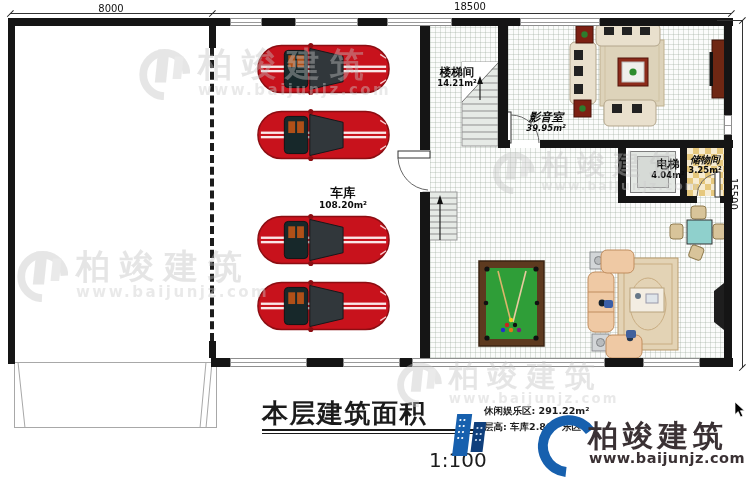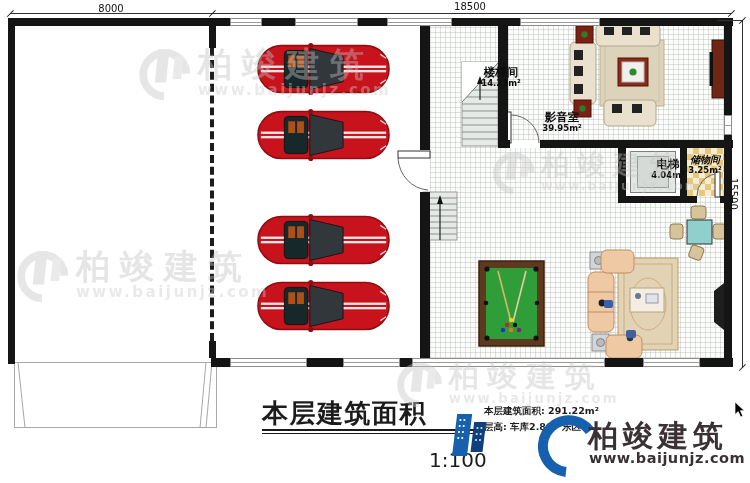--- a/index.html
+++ b/index.html
@@ -225,25 +225,29 @@
 
     <g>
       <rect x="691" y="206" width="15" height="13" rx="3" fill="#d8c49a" stroke="#8f7b4e"></rect>
       <rect x="670" y="224" width="13" height="15" rx="3" fill="#d8c49a" stroke="#8f7b4e"></rect>
       <rect x="713" y="224" width="13" height="15" rx="3" fill="#d8c49a" stroke="#8f7b4e"></rect>
       <rect x="690" y="246" width="13" height="13" rx="3" fill="#d8c49a" stroke="#8f7b4e" transform="rotate(20 696 252)"></rect>
       <rect x="687" y="220" width="25" height="24" fill="#8fd0cc" stroke="#333"></rect>
     </g>
   </svg>
 
-  <div class="room-label" style="left:430px;top:66px;width:54px;padding-left:44px;">
+  <div class="room-label" style="left:300px;top:186px;width:86px;">
+    <span class="nm" style="font-size:12.5px;">车库</span>
+    <span class="ar" style="font-size:9px;">108.20m²</span>
+  </div>
+  <div class="room-label" style="left:430px;top:66px;width:54px;">
     <span class="nm">楼梯间</span>
     <span class="ar">14.21m²</span>
   </div>
-  <div class="room-label" style="left:532px;top:111px;width:60px;">
+  <div class="room-label" style="left:516px;top:111px;width:60px;font-style:italic;">
     <span class="nm">影音室</span>
     <span class="ar">39.95m²</span>
   </div>
   <div class="room-label" style="left:648px;top:158px;width:40px;">
     <span class="nm">电梯</span>
     <span class="ar">4.04m²</span>
   </div>
   <div class="room-label" style="left:684px;top:154px;width:42px;">
     <span class="nm" style="font-size:10px;font-style:italic;">储物间</span>
     <span class="ar">3.25m²</span>
@@ -291,21 +295,21 @@
     <div>
         <div class="wm-big">柏竣建筑</div>
          <div class="wm-www">www.baijunjz.com</div>
       </div>
   </div>
 
   <div class="title-text">本层建筑面积</div>
   <div class="title-scale">1:100</div>
   <div class="u1"></div>
   <div class="u2"></div>
-  <div class="note" style="left:484px;top:405px;">本层建筑面积: 291.22m²</div>
+  <div class="note" style="left:484px;top:405px;">休闲娱乐区: 291.22m²</div>
   <div class="note" style="left:484px;top:421px;">层高: 车库2.80</div>
   <div class="note" style="left:562px;top:421px;">乐区</div>
 
   <svg class="overtop" width="750" height="483" viewBox="0 0 750 483">
     <g>
       <path d="M566,472 A26,26 0 1 1 590,431" fill="none" stroke="#1760ae" stroke-width="10"></path>
       <rect x="556" y="414" width="15" height="42" fill="#1760ae" transform="skewX(-7) translate(-48,0)"></rect>
       <g transform="skewX(-7) translate(-48,0)">
         <rect x="574" y="422" width="12" height="30" fill="#0f3f7c"></rect>
         <g fill="#fff">

